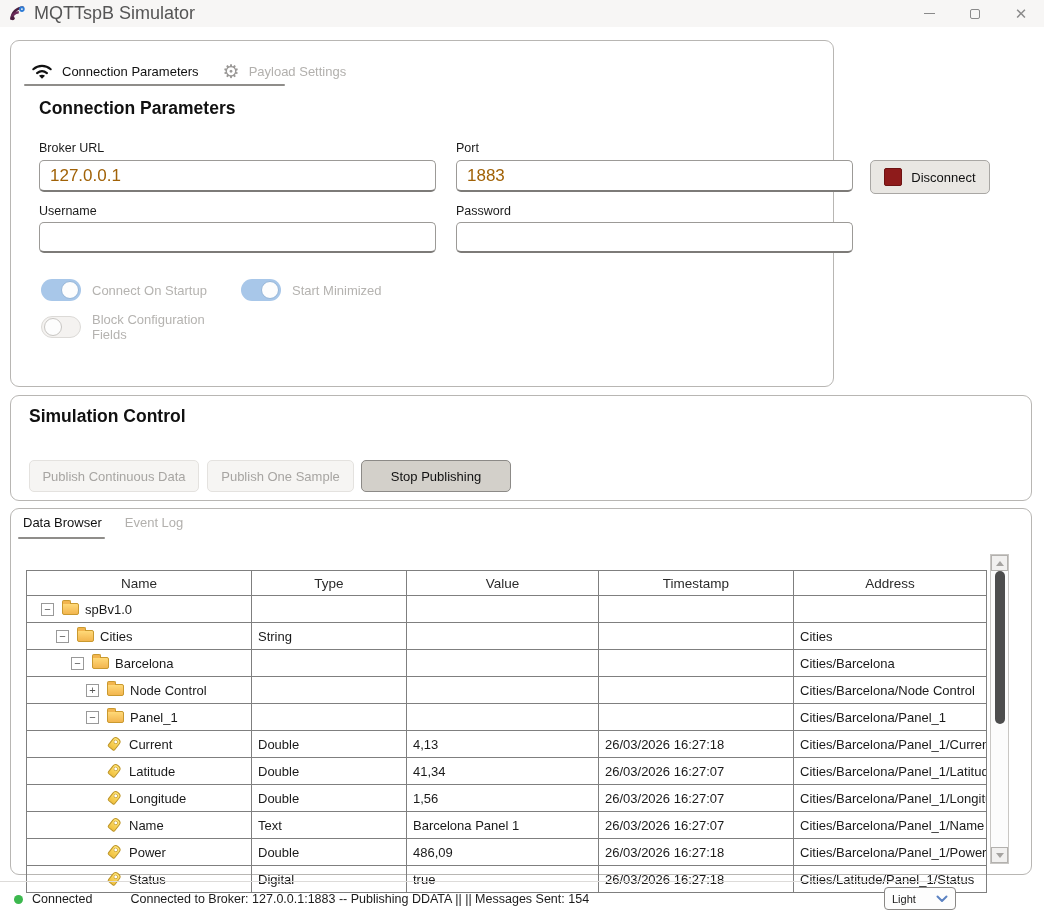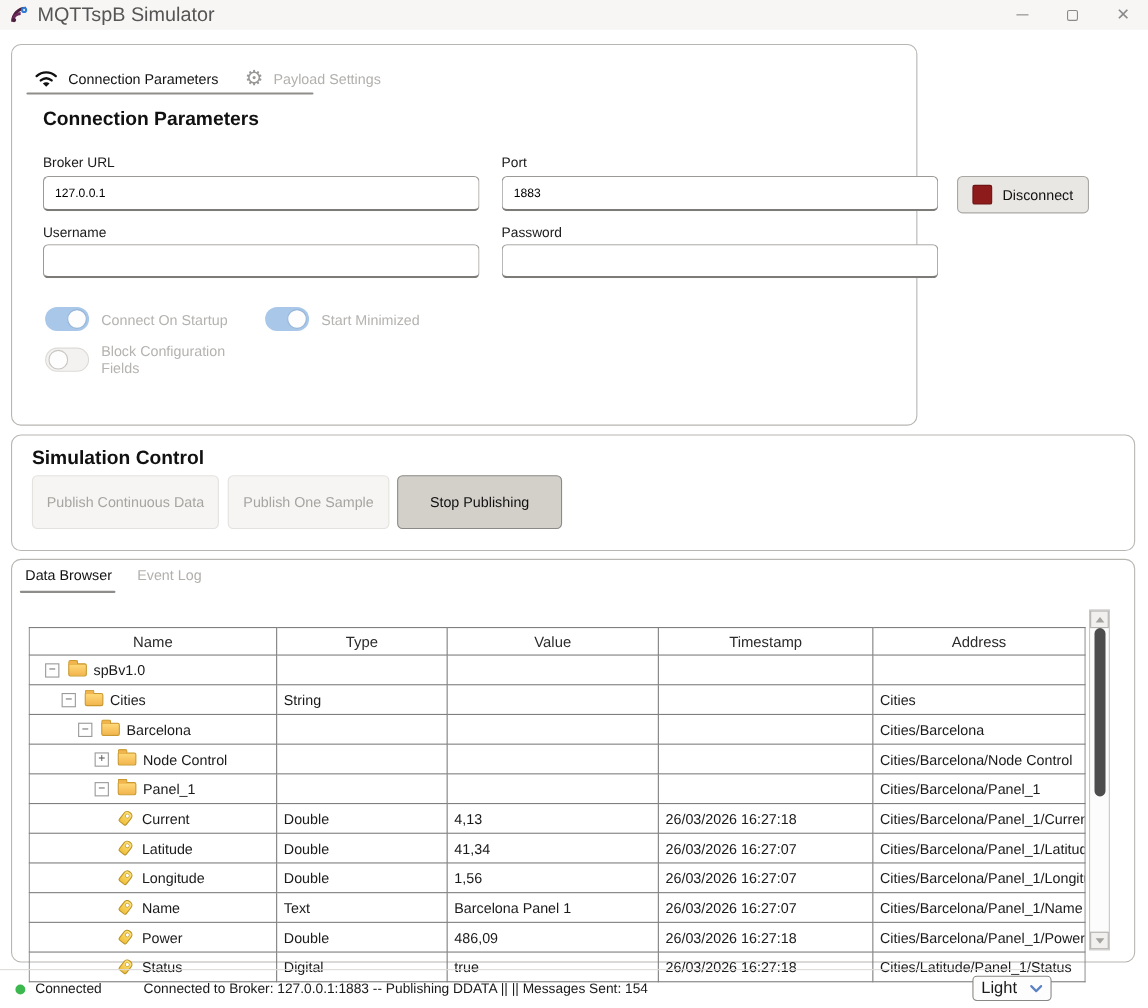--- a/index.html
+++ b/index.html
@@ -33,21 +33,21 @@
   .tab.inactive { color:#b2b0ad; margin-left:24px; }
   .gear-glyph { font-family:"DejaVu Sans", sans-serif; font-size:19px; color:#9a9896; line-height:1; }
   .tab-underline { position:absolute; left:13px; top:43px; width:261px; height:2px; background:#8f8d8a; border-radius:1px; }
 
   
   .section-heading { position:absolute; font-size:17.5px; font-weight:700; color:#111; }
   #conn-heading { left:28px; top:57px; }
   .field-label { position:absolute; font-size:12.5px; color:#1b1b1b; }
   .textbox { position:absolute; width:397px; height:32px; background:#fff;
     border:1px solid #9c9a97; border-bottom:2px solid #7d7b78; border-radius:5px;
-    font-family:"Liberation Sans", sans-serif; font-size:11px; color:#000000; padding:0 10px; outline:none; }
+    font-family:"Liberation Sans", sans-serif; font-size:17px; color:#a16207; padding:0 10px; outline:none; }
   #broker-label { left:28px; top:100px; } #broker-input { left:28px; top:119px; }
   #port-label   { left:445px; top:100px; } #port-input { left:445px; top:119px; }
   #user-label   { left:28px; top:163px; } #user-input { left:28px; top:181px; height:31px; }
   #pass-label   { left:445px; top:163px; } #pass-input { left:445px; top:181px; height:31px; }
   #disconnect-btn { position:absolute; left:859px; top:119px; width:120px; height:34px;
     background:#e9e7e3; border:1px solid #a9a7a4; border-radius:5px;
     display:flex; align-items:center; justify-content:center; gap:9px;
     font-family:"Liberation Sans", sans-serif; font-size:13px; color:#111; }
   .stop-square { width:18px; height:18px; background:#8e1b1b; border:1px solid #6e1313; border-radius:2px; }
 
@@ -58,21 +58,21 @@
   .switch.on { background:#a8c7e9; }
   .switch.off { background:#f4f2f0; border:1px solid #dcdad7; }
   .switch .knob { position:absolute; top:2px; width:18px; height:18px; background:#fdfdfd;
     border-radius:50%; border:1px solid #c8c6c3; }
   .switch.on .knob { right:2px; border-color:#96b6d8; }
   .switch.off .knob { left:2px; top:1px; }
   .toggle-label { margin-left:11px; font-size:13px; color:#b5b3b0; }
 
   
   #sim-heading { left:18px; top:10px; position:absolute; }
-  .sim-btn { position:absolute; top:36px; height:49px; border-radius:5px;
+  .sim-btn { position:absolute; top:64px; height:32px; border-radius:5px;
     font-family:"Liberation Sans", sans-serif; font-size:13px; display:flex; align-items:center; justify-content:center; }
   .sim-btn.disabled { background:#f6f5f3; border:1px solid #e4e2df; color:#a7a5a2; }
   .sim-btn.primary { background:#d3d0ca; border:1px solid #8c8a87; color:#111; }
 
   
   .browser-tabs { position:absolute; left:12px; top:6px; display:flex; font-size:13px; }
   .btab-active { color:#111; }
   .btab-inactive { color:#b2b0ad; margin-left:23px; }
   .btab-underline { position:absolute; left:7px; top:28px; width:87px; height:2px; background:#8f8d8a; border-radius:1px; }
 
@@ -113,21 +113,21 @@
 
   
   .statusbar { position:absolute; left:0; top:881px; width:968px; height:35px;
     border-top:1px solid #dddbd9; display:flex; align-items:center; }
   .status-dot { width:9px; height:9px; border-radius:50%; background:#3cb84e; margin-left:14px; flex:none; }
   .status-state { margin-left:9px; font-size:12.5px; color:#1a1a1a; }
   .status-msg { margin-left:38px; font-size:12.5px; color:#1a1a1a; }
   .theme-select { position:absolute; right:12px; top:5px; width:72px; height:23px;
     background:#fdfdfd; border:1px solid #8a8886; border-radius:4px;
     display:flex; align-items:center; justify-content:space-between; padding:0 7px;
-    font-size:15px; color:#1a1a1a; }
+    font-size:11px; color:#1a1a1a; }
 </style>
 </head>
 <body>
 
 <div class="titlebar">
   <svg class="appicon" viewBox="0 0 20 20">
     <path d="M3 17 a14 14 0 0 1 14 -14" stroke="#4b2040" stroke-width="3.1" fill="none"></path>
     <path d="M3 17 a8.5 8.5 0 0 1 8.5 -8.5" stroke="#6b2a5a" stroke-width="3.1" fill="none"></path>
     <circle cx="4.4" cy="15.6" r="2.3" fill="#4b2040"></circle>
     <circle cx="15.2" cy="4.8" r="3.3" fill="#2e7cd6"></circle>

